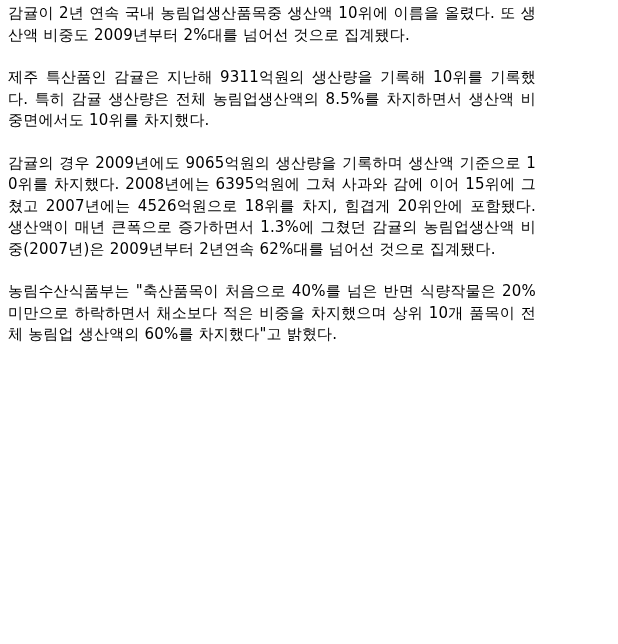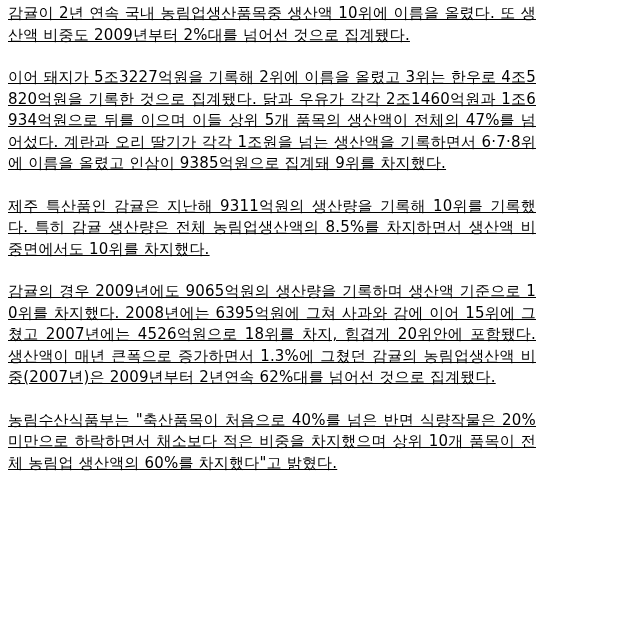--- a/index.html
+++ b/index.html
@@ -13,35 +13,33 @@
     overflow: hidden;
     color: #000000;
     font-family: "DejaVu Sans", "Liberation Sans", sans-serif;
   }
   .article {
     box-sizing: border-box;
     width: 544px;
     padding: 3px 8px 0 8px;
     font-size: 15px;
     line-height: 21.5px;
-    text-decoration: underline;
   }
   .article p {
     margin: 0 0 21px 0;
     text-align: justify;
     text-justify: inter-character;
     word-break: break-all;
     letter-spacing: 0.2px;
   }
   .article p:last-child {
     margin-bottom: 0;
   }
 </style>
 </head>
 <body>
 
 <div class="article">
   <p>감귤이 2년 연속 국내 농림업생산품목중 생산액 10위에 이름을 올렸다. 또 생산액 비중도 2009년부터 2%대를 넘어선 것으로 집계됐다.</p>
-  <p>이어 돼지가 5조3227억원을 기록해 2위에 이름을 올렸고 3위는 한우로 4조5820억원을 기록한 것으로 집계됐다. 닭과 우유가 각각 2조1460억원과 1조6934억원으로 뒤를 이으며 이들 상위 5개 품목의 생산액이 전체의 47%를 넘어섰다. 계란과 오리 딸기가 각각 1조원을 넘는 생산액을 기록하면서 6·7·8위에 이름을 올렸고 인삼이 9385억원으로 집계돼 9위를 차지했다.</p>
   <p>제주 특산품인 감귤은 지난해 9311억원의 생산량을 기록해 10위를 기록했다. 특히 감귤 생산량은 전체 농림업생산액의 8.5%를 차지하면서 생산액 비중면에서도 10위를 차지했다.</p>
   <p>감귤의 경우 2009년에도 9065억원의 생산량을 기록하며 생산액 기준으로 10위를 차지했다. 2008년에는 6395억원에 그쳐 사과와 감에 이어 15위에 그쳤고 2007년에는 4526억원으로 18위를 차지, 힘겹게 20위안에 포함됐다. 생산액이 매년 큰폭으로 증가하면서 1.3%에 그쳤던 감귤의 농림업생산액 비중(2007년)은 2009년부터 2년연속 62%대를 넘어선 것으로 집계됐다.</p>
   <p>농림수산식품부는 "축산품목이 처음으로 40%를 넘은 반면 식량작물은 20% 미만으로 하락하면서 채소보다 적은 비중을 차지했으며 상위 10개 품목이 전체 농림업 생산액의 60%를 차지했다"고 밝혔다.</p>
 </div>
 
 </body></html>

